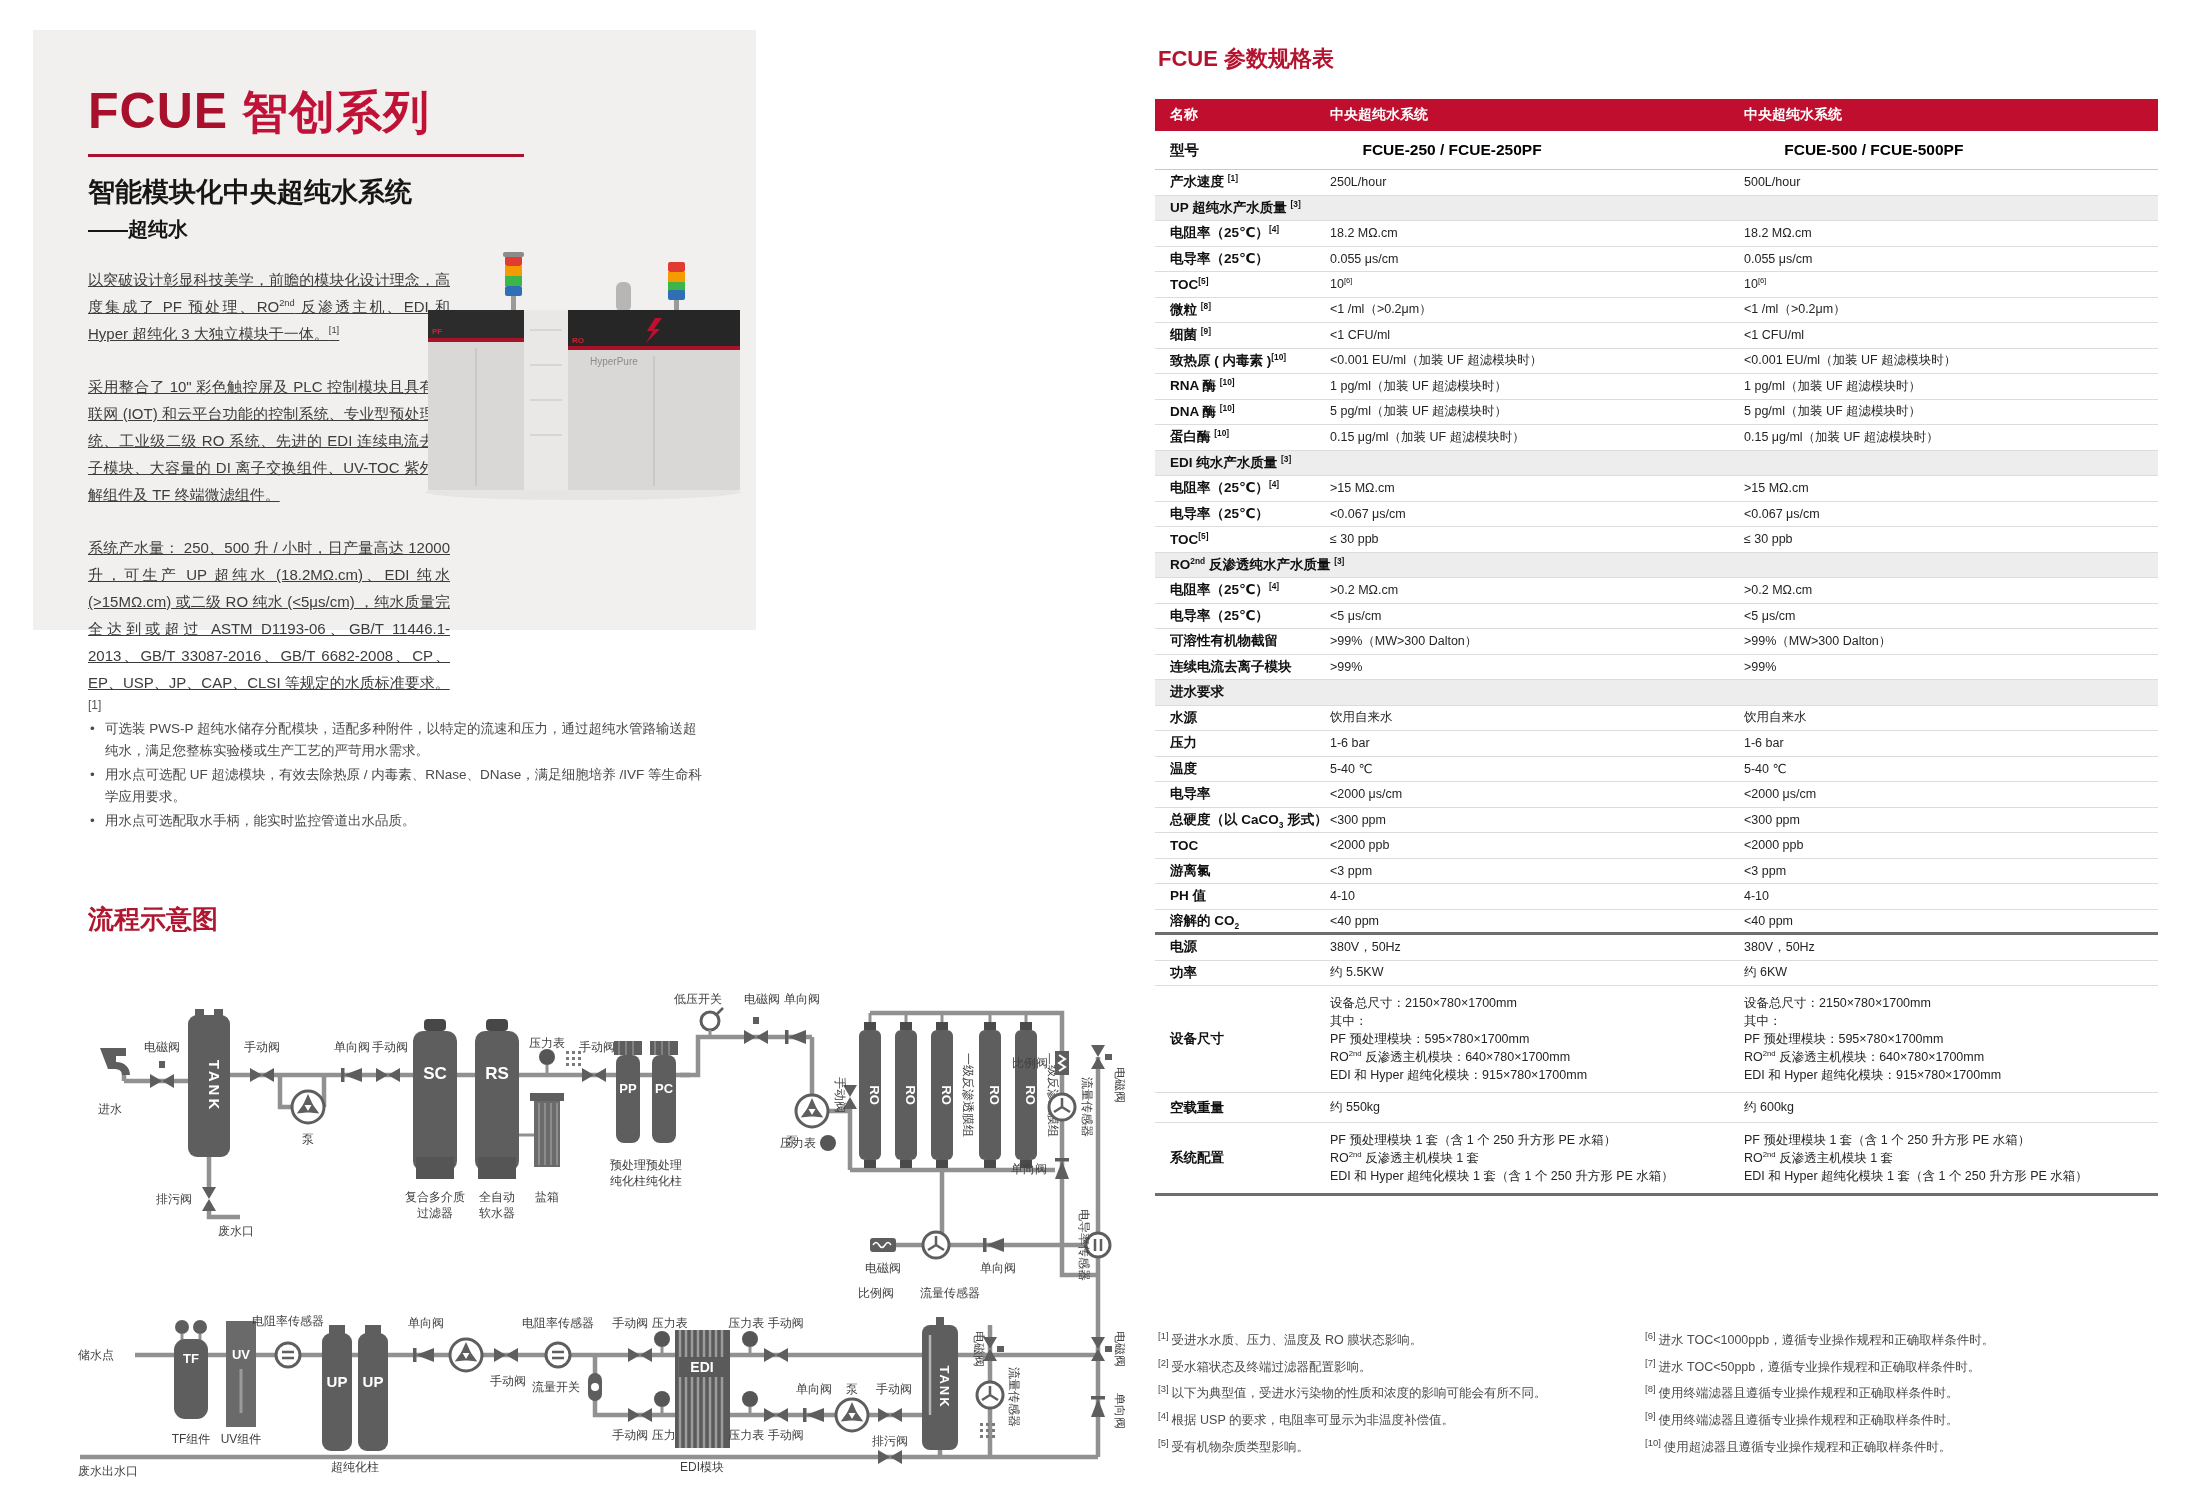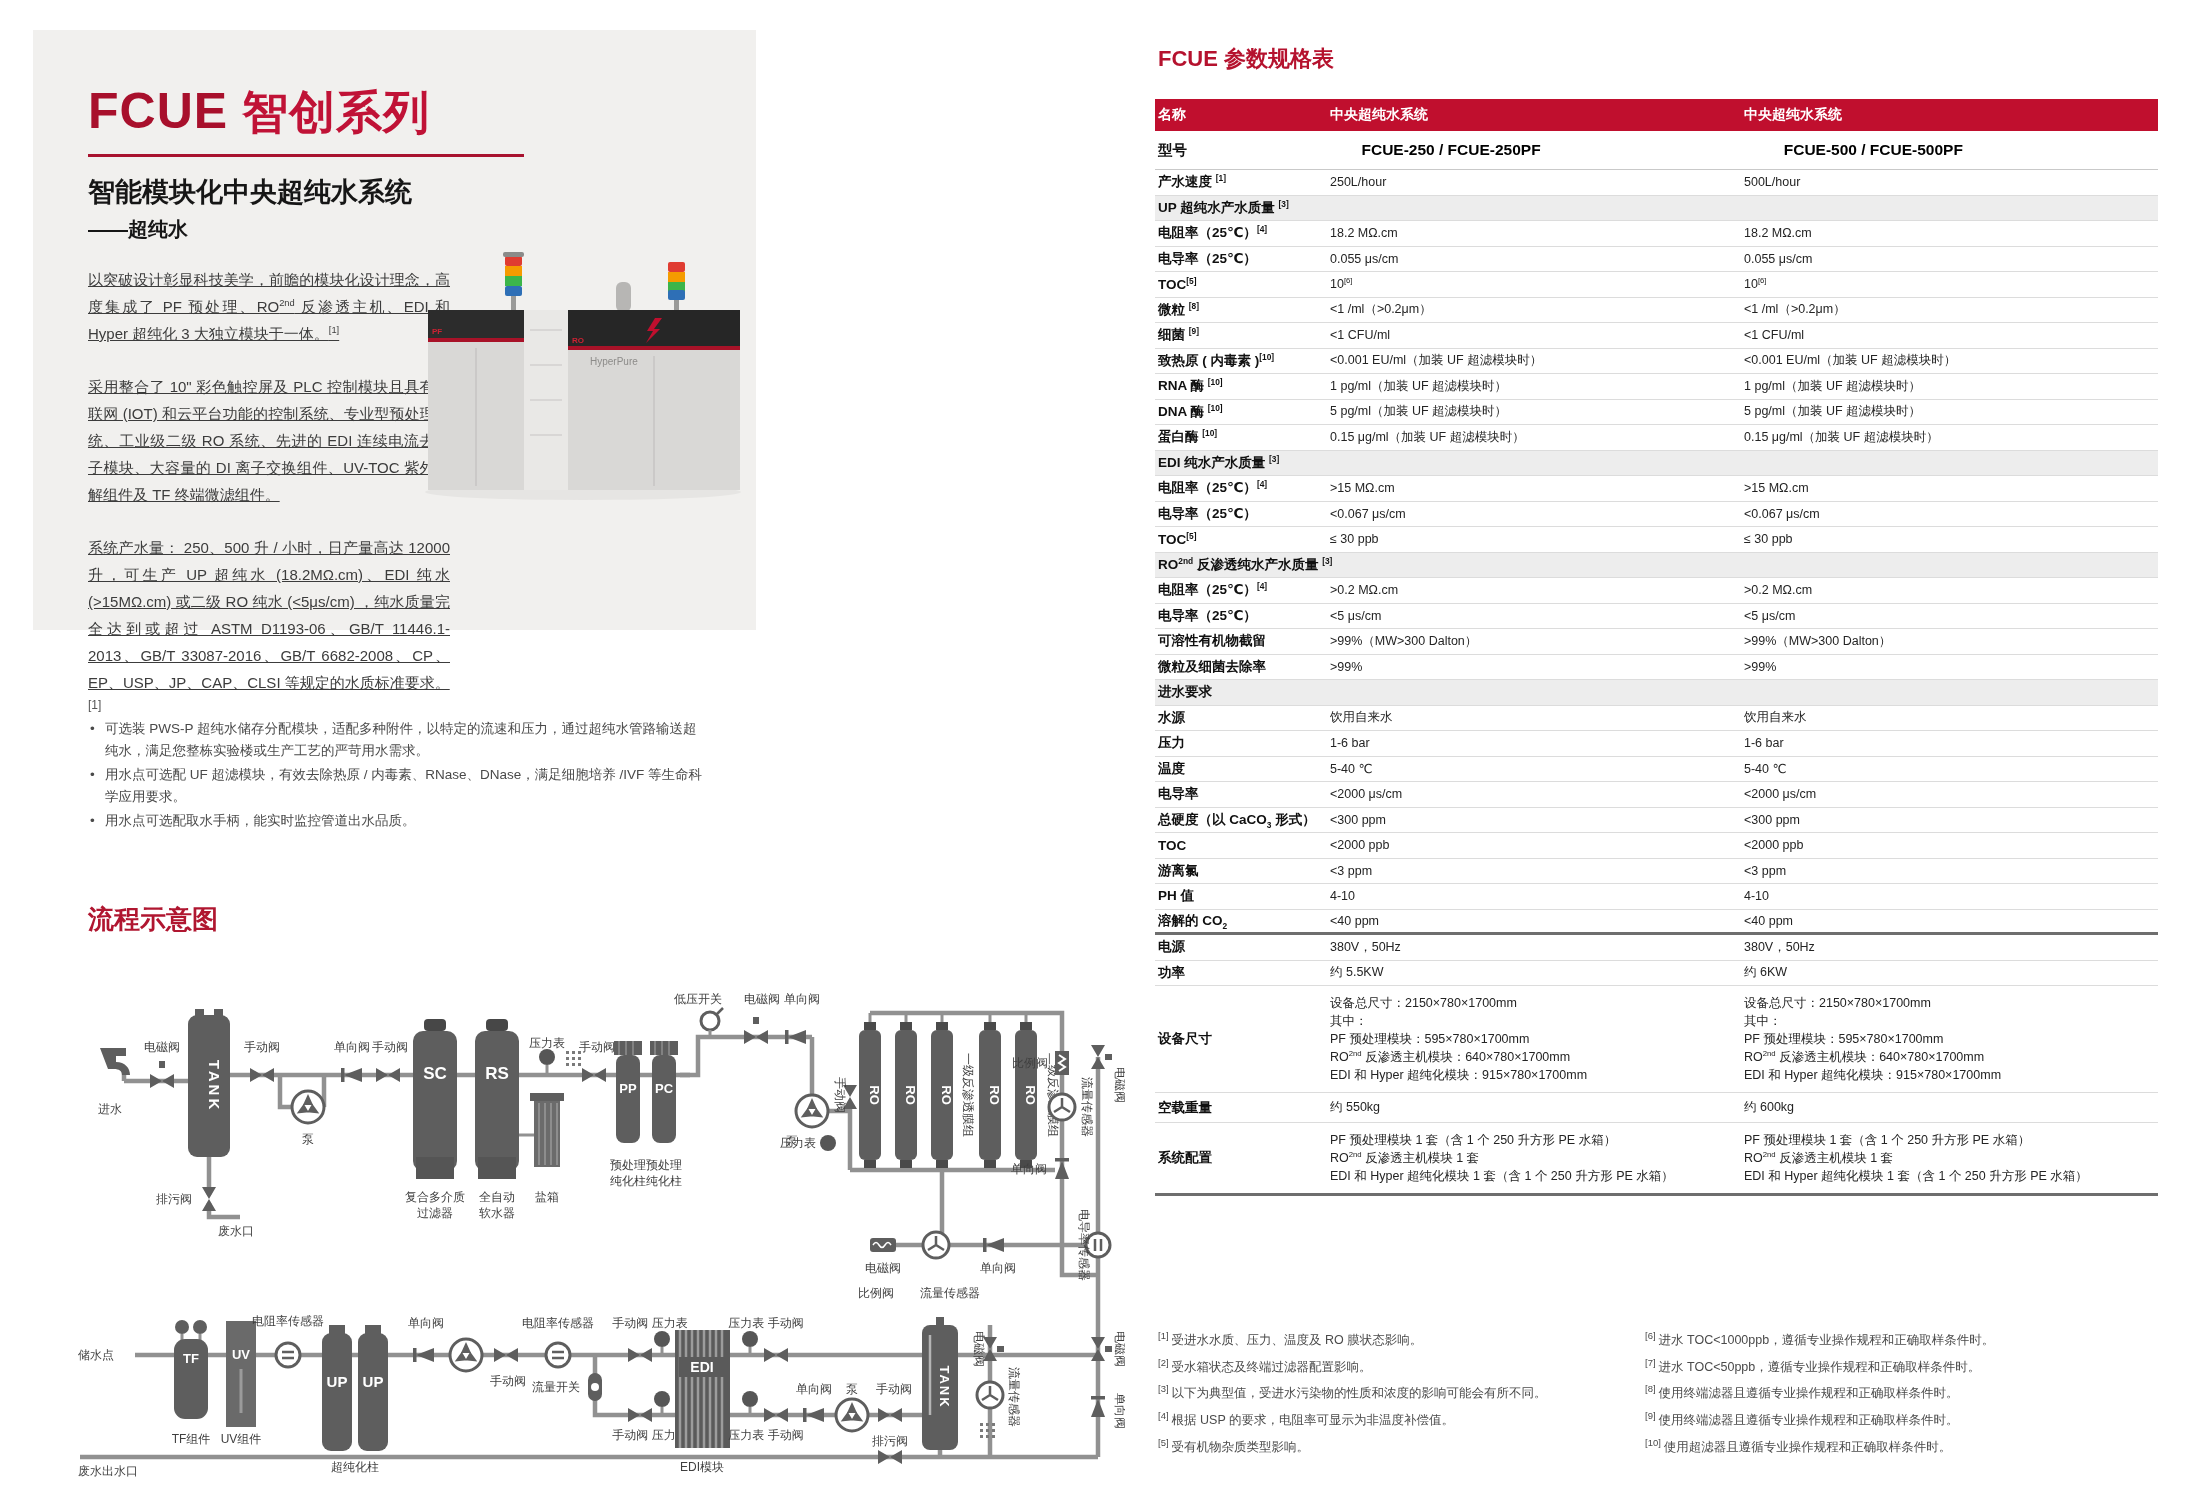--- a/index.html
+++ b/index.html
@@ -35,21 +35,21 @@
   .dlw{fill:#ffffff;font-weight:bold;}
   .pipe{stroke:#919191;stroke-width:4.5;fill:none;}
   .pipe2{stroke:#919191;stroke-width:3;fill:none;}
   .comp{fill:#5e5e5e;}
   .ring{fill:#ffffff;stroke:#5e5e5e;stroke-width:3;}
 
   
   .spec-title{position:absolute;left:1158px;top:44px;font-size:22px;font-weight:bold;color:#b5122e;}
   .spec-table{position:absolute;left:1155px;top:99px;width:1003px;}
   .trow{display:flex;align-items:center;border-bottom:1px solid #dcdcdc;box-sizing:border-box;}
-  .c-name{width:175px;padding-left:3px;font-weight:bold;font-size:13.5px;color:#101010;box-sizing:border-box;}
+  .c-name{width:175px;padding-left:15px;font-weight:bold;font-size:13.5px;color:#101010;box-sizing:border-box;}
   .c-v{width:414px;font-size:12.5px;color:#242424;box-sizing:border-box;}
   .trow.thead{height:32px;background:#c00f2e;border-bottom:none;}
   .thead .c-name,.thead .c-v{color:#ffffff;font-weight:bold;font-size:14px;}
   .trow.model{height:39px;border-bottom:1px solid #c9c9c9;}
   .model .c-name{font-size:14.5px;}
   .model .c-v{font-weight:bold;font-size:15.5px;color:#000;margin-left:48px;}
   .trow.row{height:25.5px;}
   .trow.section{height:25.5px;background:#ededed;}
   .section .c-name{width:100%;}
   .trow.multirow{padding:8px 0;align-items:center;}
@@ -557,21 +557,21 @@
         <div class="c-name">电导率（25℃）</div>
         <div class="c-v">&lt;5 μs/cm</div>
         <div class="c-v">&lt;5 μs/cm</div>
       </div>
       <div class="trow row">
         <div class="c-name">可溶性有机物截留</div>
         <div class="c-v">&gt;99%（MW&gt;300 Dalton）</div>
         <div class="c-v">&gt;99%（MW&gt;300 Dalton）</div>
       </div>
       <div class="trow row">
-        <div class="c-name">微粒及细菌去除率</div>
+        <div class="c-name">连续电流去离子模块</div>
         <div class="c-v">&gt;99%</div>
         <div class="c-v">&gt;99%</div>
       </div>
       <div class="trow section">
         <div class="c-name">进水要求</div>
       </div>
       <div class="trow row">
         <div class="c-name">水源</div>
         <div class="c-v">饮用自来水</div>
         <div class="c-v">饮用自来水</div>

